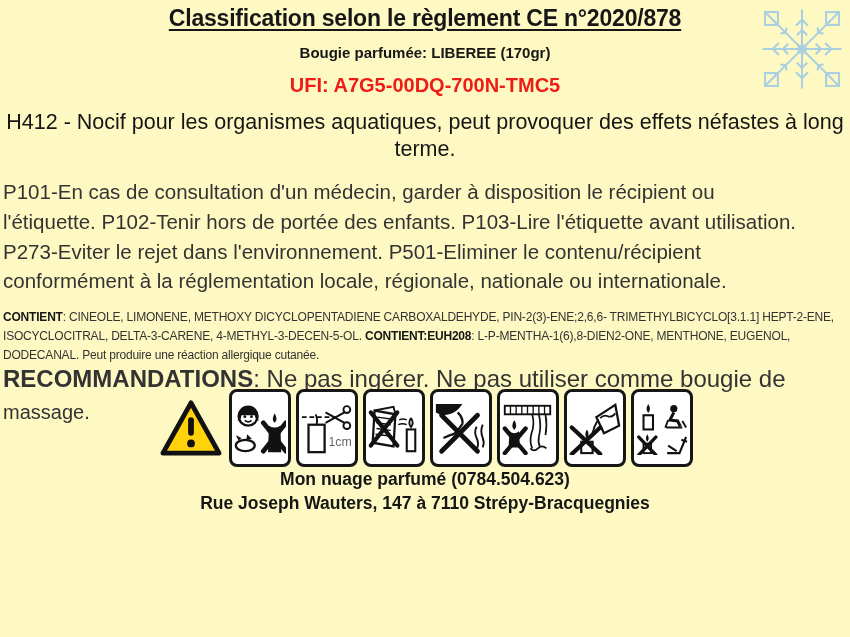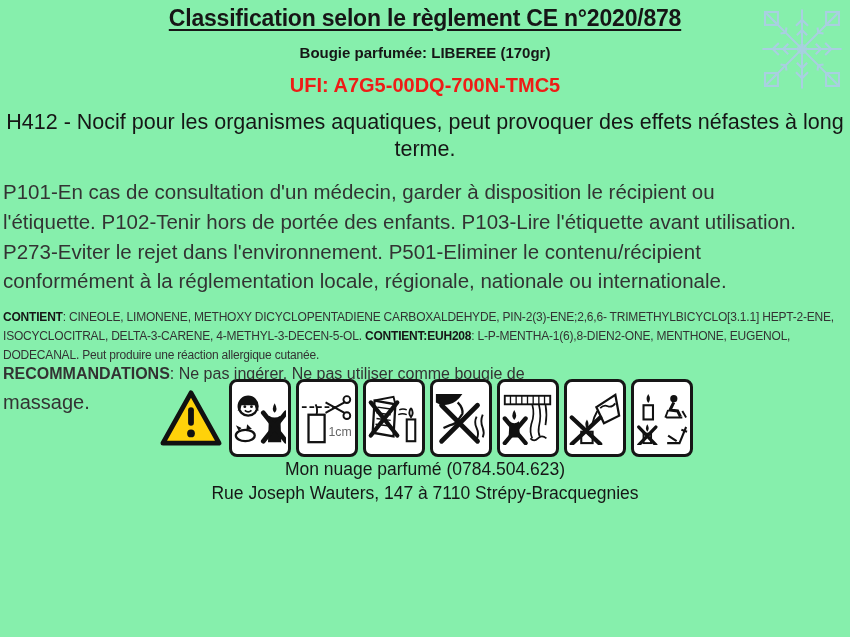--- a/index.html
+++ b/index.html
@@ -7,21 +7,21 @@
     --warning-yellow:#ffd20a;
     --snowflake-blue:#a9cfe1;
     --heading-text:#161616;
     --body-text:#333333;
   }
   *{margin:0;padding:0;box-sizing:border-box;}
   html,body{background:#fff;}
   .page{
     position:relative;
     width:850px;height:637px;
-    background:#86efac;
+    background:#fef9c3;
     overflow:hidden;
     font-family:"Liberation Sans", sans-serif;
     color:var(--heading-text);
   }
   
   .title{
     margin-top:5px;
     text-align:center;
     font-size:23px;font-weight:700;
     letter-spacing:-0.2px;
@@ -56,21 +56,21 @@
   .contains{
     margin:1px 2px 0 3px;
     font-size:12px;
     line-height:1.56;
     letter-spacing:-0.2px;
     color:var(--body-text);
   }
   .contains b, .reco b{color:var(--heading-text);}
   .reco-line1{
     margin:1px 2px 0 3px;
-    font-size:16px;
+    font-size:24px;
     color:var(--body-text);
   }
   .reco-line2{
     position:relative;
     height:68px;
     margin-top:1px;
   }
   .reco-massage{
     position:absolute;
     left:3px;top:7px;
@@ -97,21 +97,21 @@
     width:66px;height:62px;
     display:flex;align-items:center;justify-content:center;
     flex:0 0 auto;
   }
   .picto svg{display:block;}
   svg text{font-family:"Liberation Sans", sans-serif;}
   
   .footer{
     margin-top:5px;
     text-align:center;
-    font-weight:400;
+    font-weight:700;
     font-size:17.5px;
     line-height:1.38;
   }
   
   .snowflake{
     position:absolute;
     top:2px;right:5px;
     width:86px;height:94px;
   }
 </style>

